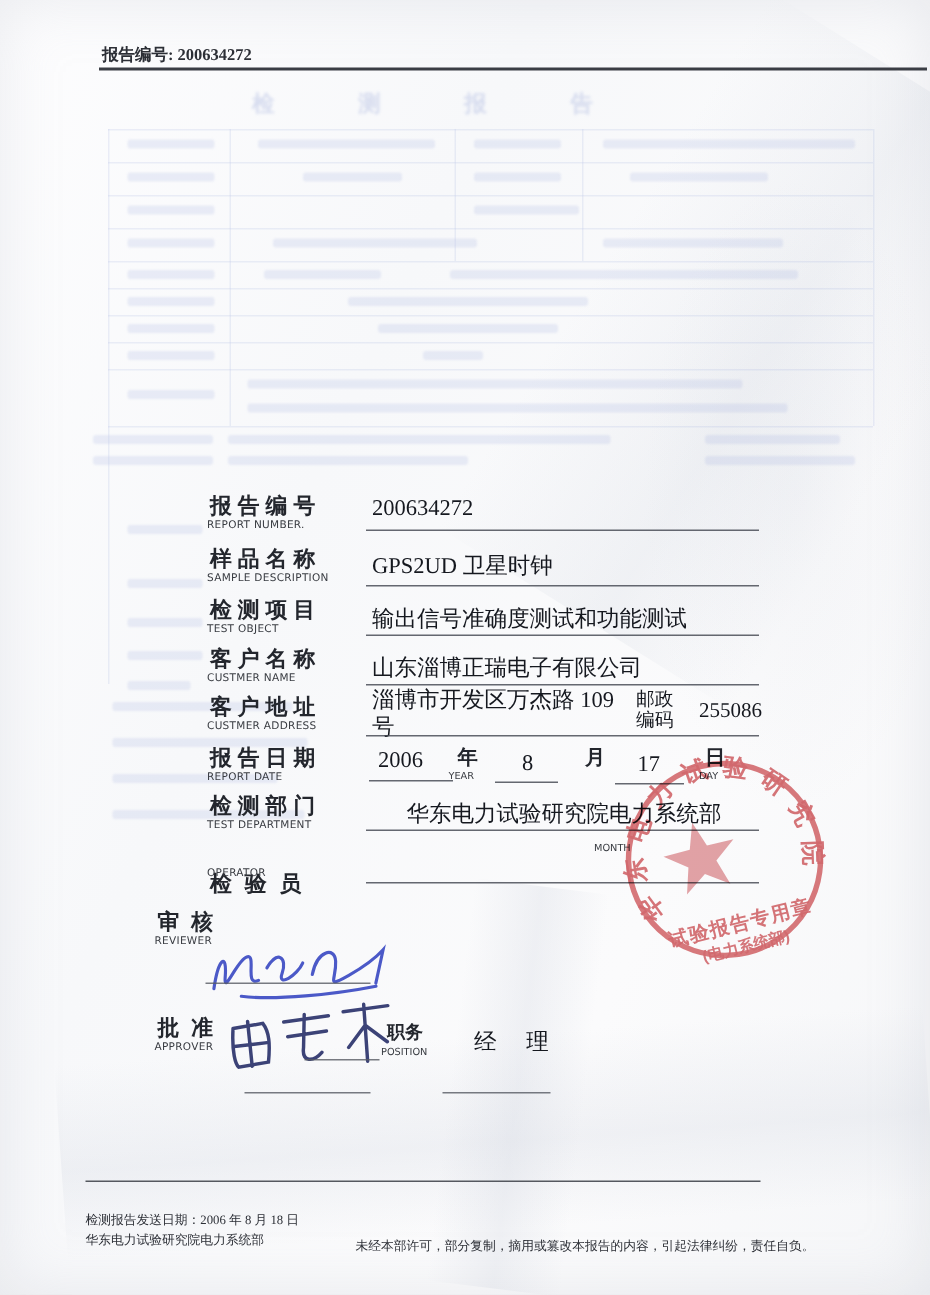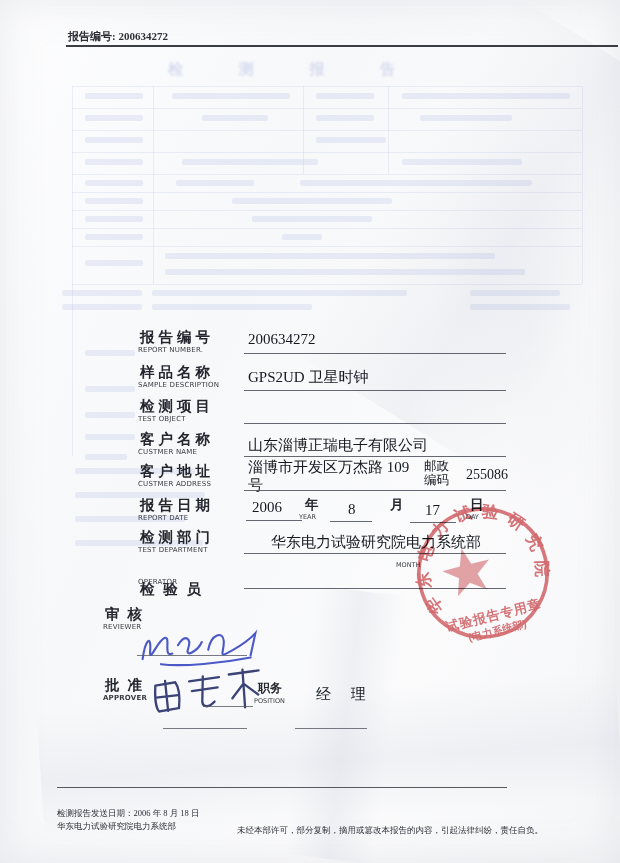--- a/index.html
+++ b/index.html
@@ -129,20 +129,21 @@
   <div class="fvalue" style="top:331px;">200634272</div>
   <div class="uline" style="top:353px;"></div>
 
   <div class="zh-label" style="top:363px;">样 品 名 称</div>
   <div class="en-label" style="top:381px;">SAMPLE DESCRIPTION</div>
   <div class="fvalue" style="top:368px;">GPS2UD 卫星时钟</div>
   <div class="uline" style="top:390px;"></div>
 
   <div class="zh-label" style="top:397px;">检 测 项 目</div>
   <div class="en-label" style="top:415px;">TEST OBJECT</div>
+  <div class="fvalue" style="top:403px;">输出信号准确度测试和功能测试</div>
   <div class="uline" style="top:423px;"></div>
 
   <div class="zh-label" style="top:430px;">客 户 名 称</div>
   <div class="en-label" style="top:448px;">CUSTMER NAME</div>
   <div class="fvalue" style="top:436px;">山东淄博正瑞电子有限公司</div>
   <div class="uline" style="top:456px;"></div>
 
   <div class="zh-label" style="top:462px;">客 户 地 址</div>
   <div class="en-label" style="top:480px;">CUSTMER ADDRESS</div>
   <div class="fvalue" style="top:458px;width:172px;line-height:18px;">淄博市开发区万杰路 109 号</div>
@@ -183,21 +184,21 @@
     <g fill="none" stroke="#2e3fc2" stroke-width="2.1" stroke-linecap="round" opacity=".85">
       <path d="M10,34 C14,14 20,10 18,26 C16,40 26,16 33,14 C40,12 30,34 40,30"></path>
       <path d="M46,22 C54,10 60,16 56,26 C52,36 66,28 70,20"></path>
       <path d="M76,28 C80,12 92,10 92,20 C92,32 84,38 100,30 C112,24 118,20 124,14 L118,36"></path>
       <path d="M28,40 C50,44 90,42 118,38"></path>
     </g>
   </svg>
   <div class="sig-line" style="left:137px;top:655px;width:110px;"></div>
 
   <div class="zh-label" style="left:105px;top:676px;width:62px;">批  准</div>
-  <div class="en-label" style="left:103px;top:694px;width:66px;font-weight:bold;">APPROVER</div>
+  <div class="en-label" style="left:103px;top:694px;width:66px;">APPROVER</div>
   <svg class="sig" style="left:148px;top:668px;transform:rotate(-4deg);" width="120" height="50" viewBox="0 0 120 50">
     <g fill="none" stroke="#28306b" stroke-width="2.3" stroke-linecap="round" opacity=".9">
       <path d="M8,14 C6,30 8,38 10,40 L30,38 C32,26 32,18 28,12 L8,14"></path>
       <path d="M18,10 L19,40 M8,26 L30,25"></path>
       <path d="M42,12 L72,10 M44,22 L70,20 M56,8 L54,30 C52,40 60,40 66,34"></path>
       <path d="M82,8 L112,6 M96,4 L96,42 M84,32 L96,18 L110,30"></path>
     </g>
   </svg>
   <div class="sig-line" style="left:203px;top:706px;width:50px;"></div>
 

